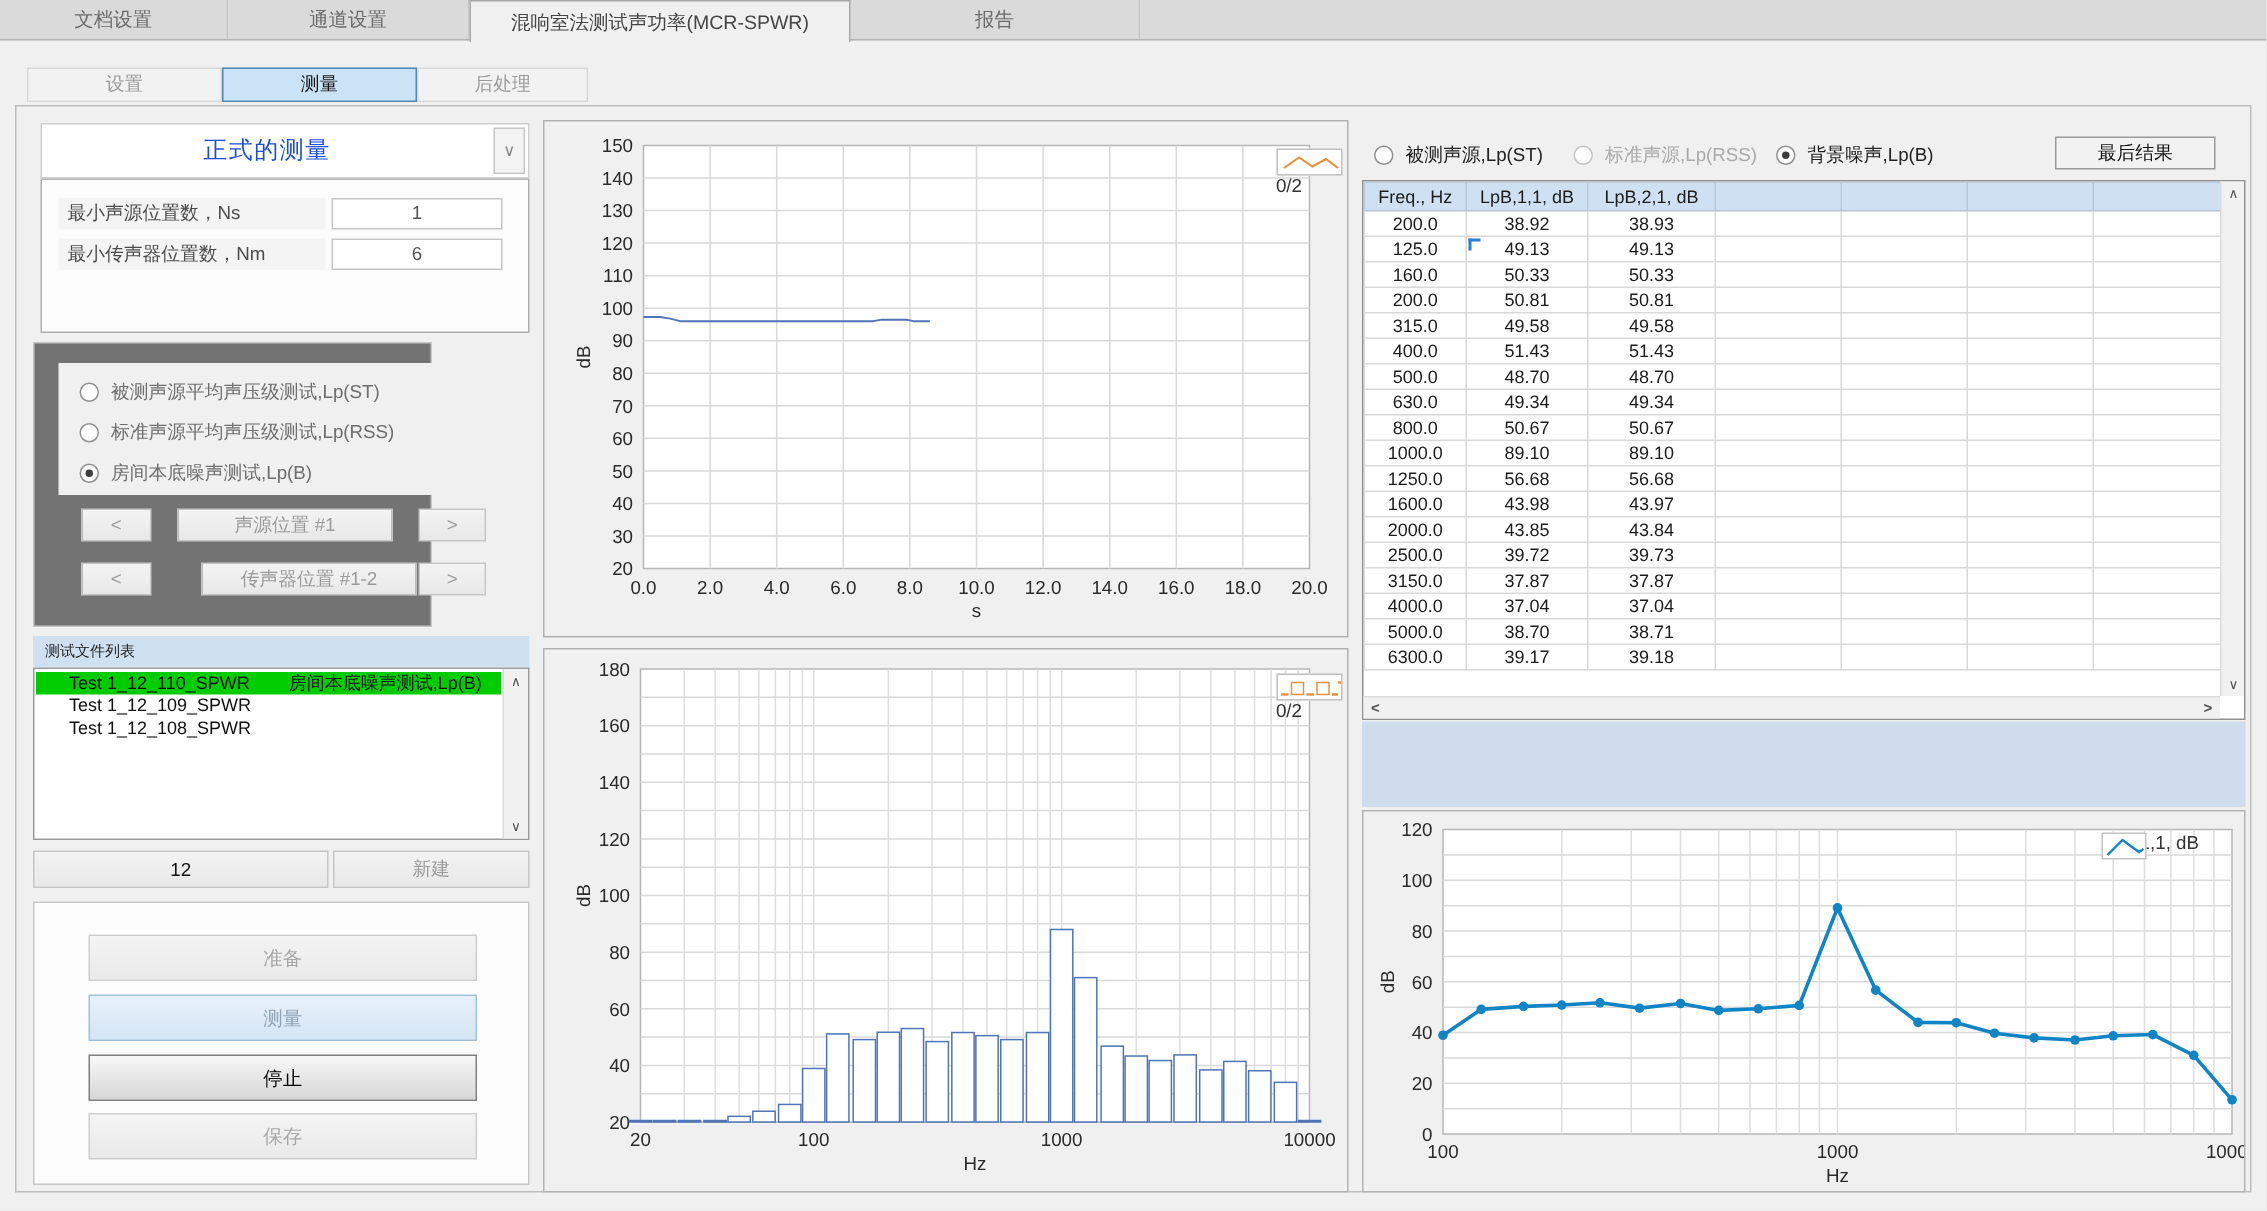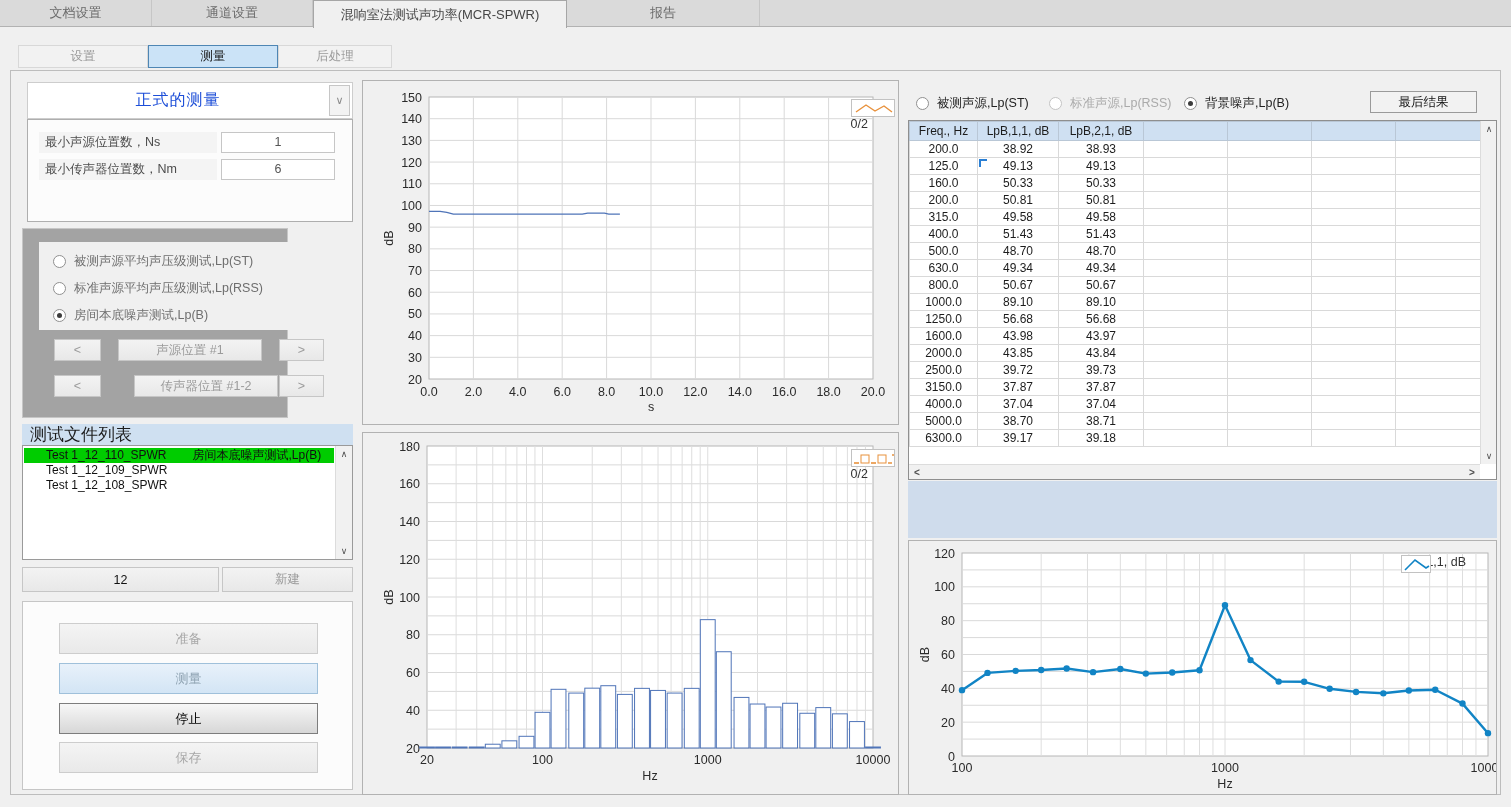--- a/index.html
+++ b/index.html
@@ -39,39 +39,39 @@
                 background:#f3f3f3; border:1px solid #c6c6c6; display:flex;
                 align-items:center; justify-content:center; color:#8a8a8a; font-size:11px; }
   #param-box { position:absolute; left:27px; top:119px; width:326px; height:103px;
                border:1px solid #aeaeae; background:#fcfcfc; }
   .prm-lbl { position:absolute; left:11px; width:178px; height:21px; background:#f4f4f4;
              color:#4c4c4c; font-size:12.5px; line-height:21px; padding-left:6px; }
   .prm-val { position:absolute; left:193px; width:114px; height:21px; border:1px solid #c6c6c6;
              background:#fff; color:#555; font-size:12.5px; text-align:center; line-height:19px; }
 
   #typebox { position:absolute; left:22px; top:228px; width:266px; height:190px;
-             border:1px solid #c6c6c6; background:#a3a3a3; }
+             border:1px solid #c6c6c6; background:#737373; }
   #radio-area { position:absolute; left:16px; top:13px; width:301px; height:88px; background:#f0f0f0; }
   .radio-row { position:absolute; left:14px; display:flex; align-items:center; gap:8px; height:18px; }
   .radio { width:13px; height:13px; border-radius:50%; border:1px solid #909090;
            background:#fff; position:relative; flex:0 0 13px; }
   .radio.checked::after { content:''; position:absolute; left:3px; top:3px; right:3px; bottom:3px;
                           border-radius:50%; background:#3c3c3c; }
   .radio.dim { border-color:#c4c4c4; }
   .radio-lbl { font-size:12.5px; color:#6e6e6e; white-space:nowrap; }
   .radio-lbl.dark { color:#222; }
   .radio-lbl.dim { color:#aaa; }
 
   .btn { position:absolute; display:flex; align-items:center; justify-content:center;
          font-size:12.5px; color:#9b9b9b; background:linear-gradient(#f3f3f3,#e8e8e8);
          border:1px solid #c6c6c6; cursor:default; }
   .btn.dark { color:#111; }
 
   #filestrip { position:absolute; left:22px; top:424px; width:331px; height:21px;
-               background:#cfe0f1; font-size:17px; color:#1c1c1c; line-height:21px; padding-left:8px; }
+               background:#cfe0f1; font-size:10px; color:#1c1c1c; line-height:21px; padding-left:8px; }
   #filelistbox { position:absolute; left:22px; top:445px; width:331px; height:115px;
                  background:#fff; border:1px solid #9a9a9a; }
   #file-list { position:absolute; left:1px; top:2px; right:18px; bottom:2px; overflow:hidden; }
   .file-item { height:15px; line-height:15px; font-size:12px; color:#111;
                padding-left:22px; white-space:pre; display:flex; gap:26px; }
   .file-item.sel { background:#00cc00; }
   .sb-v { position:absolute; background:#f1f1f1; border-left:1px solid #dcdcdc; }
   .sb-h { position:absolute; background:#f1f1f1; border-top:1px solid #dcdcdc; }
   .sb-glyph { position:absolute; display:flex; align-items:center; justify-content:center;
               color:#505050; font-size:9px; width:16px; height:16px; }

